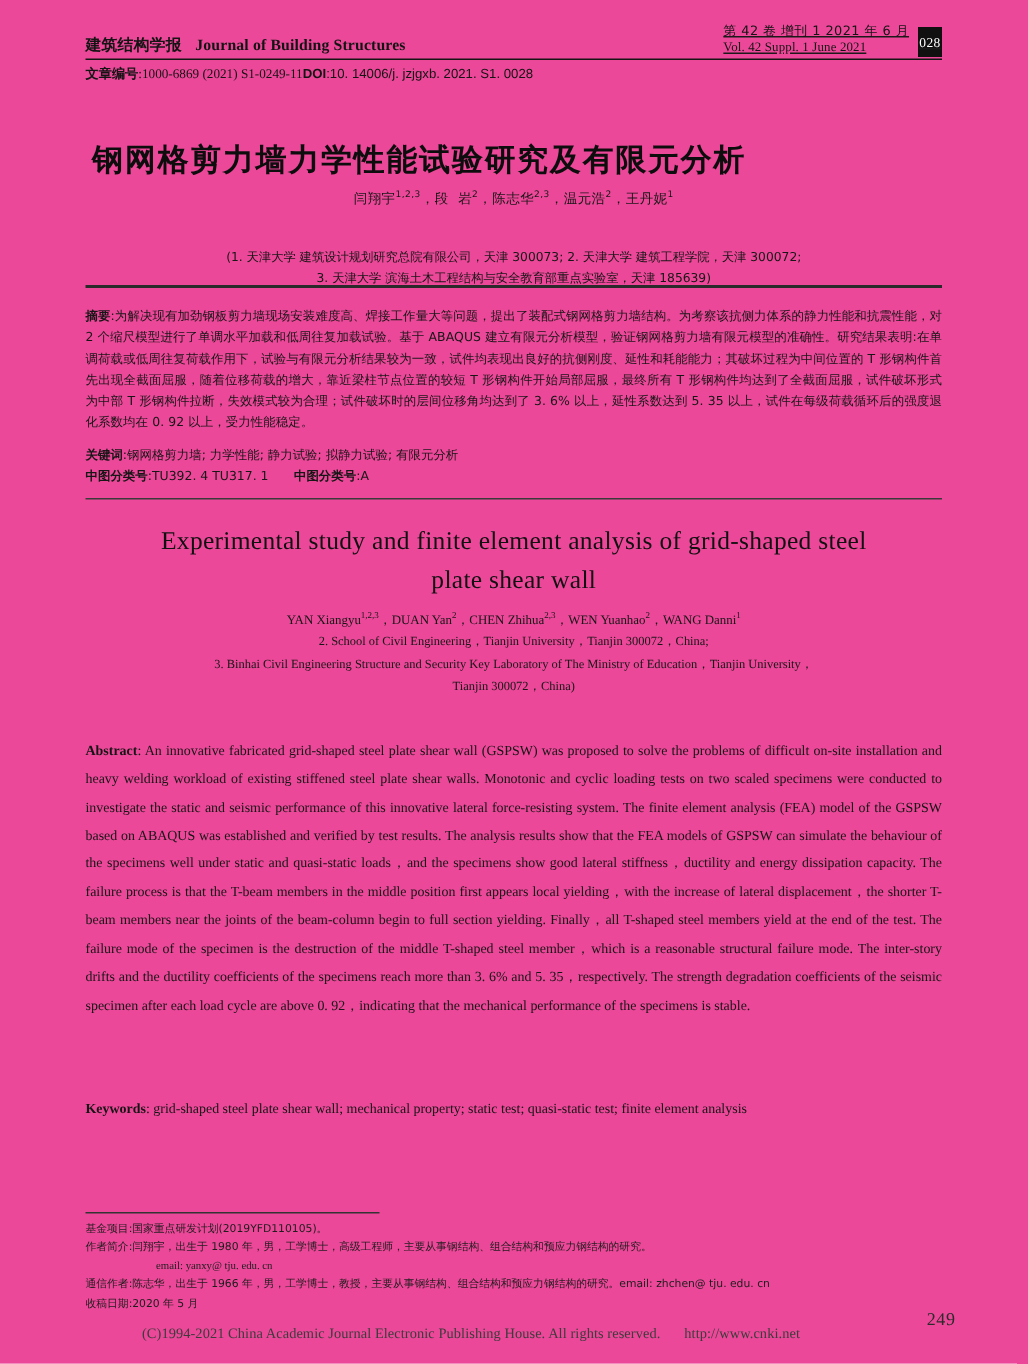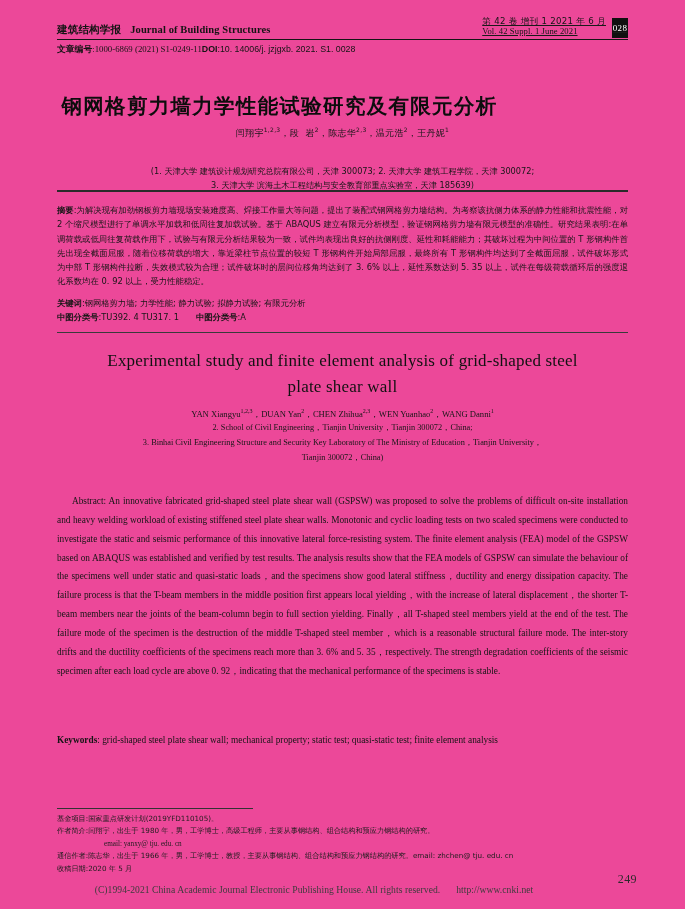--- a/index.html
+++ b/index.html
@@ -242,21 +242,21 @@
     position: absolute;
     left: 57px;
     top: 492px;
     width: 571px;
     font-family: "Liberation Serif", serif;
     font-size: 9.3px;
     line-height: 2.03;
     text-align: justify;
     color: #151515;
   }
-  .abstract-en b { font-weight: normal; margin-left: 15px; }
+  .abstract-en b { font-weight: bold; }
   .keywords-en {
     position: absolute;
     left: 57px;
     top: 731px;
     width: 571px;
     font-family: "Liberation Serif", serif;
     font-size: 9.3px;
     line-height: 2.03;
     text-align: justify;
     color: #151515;

